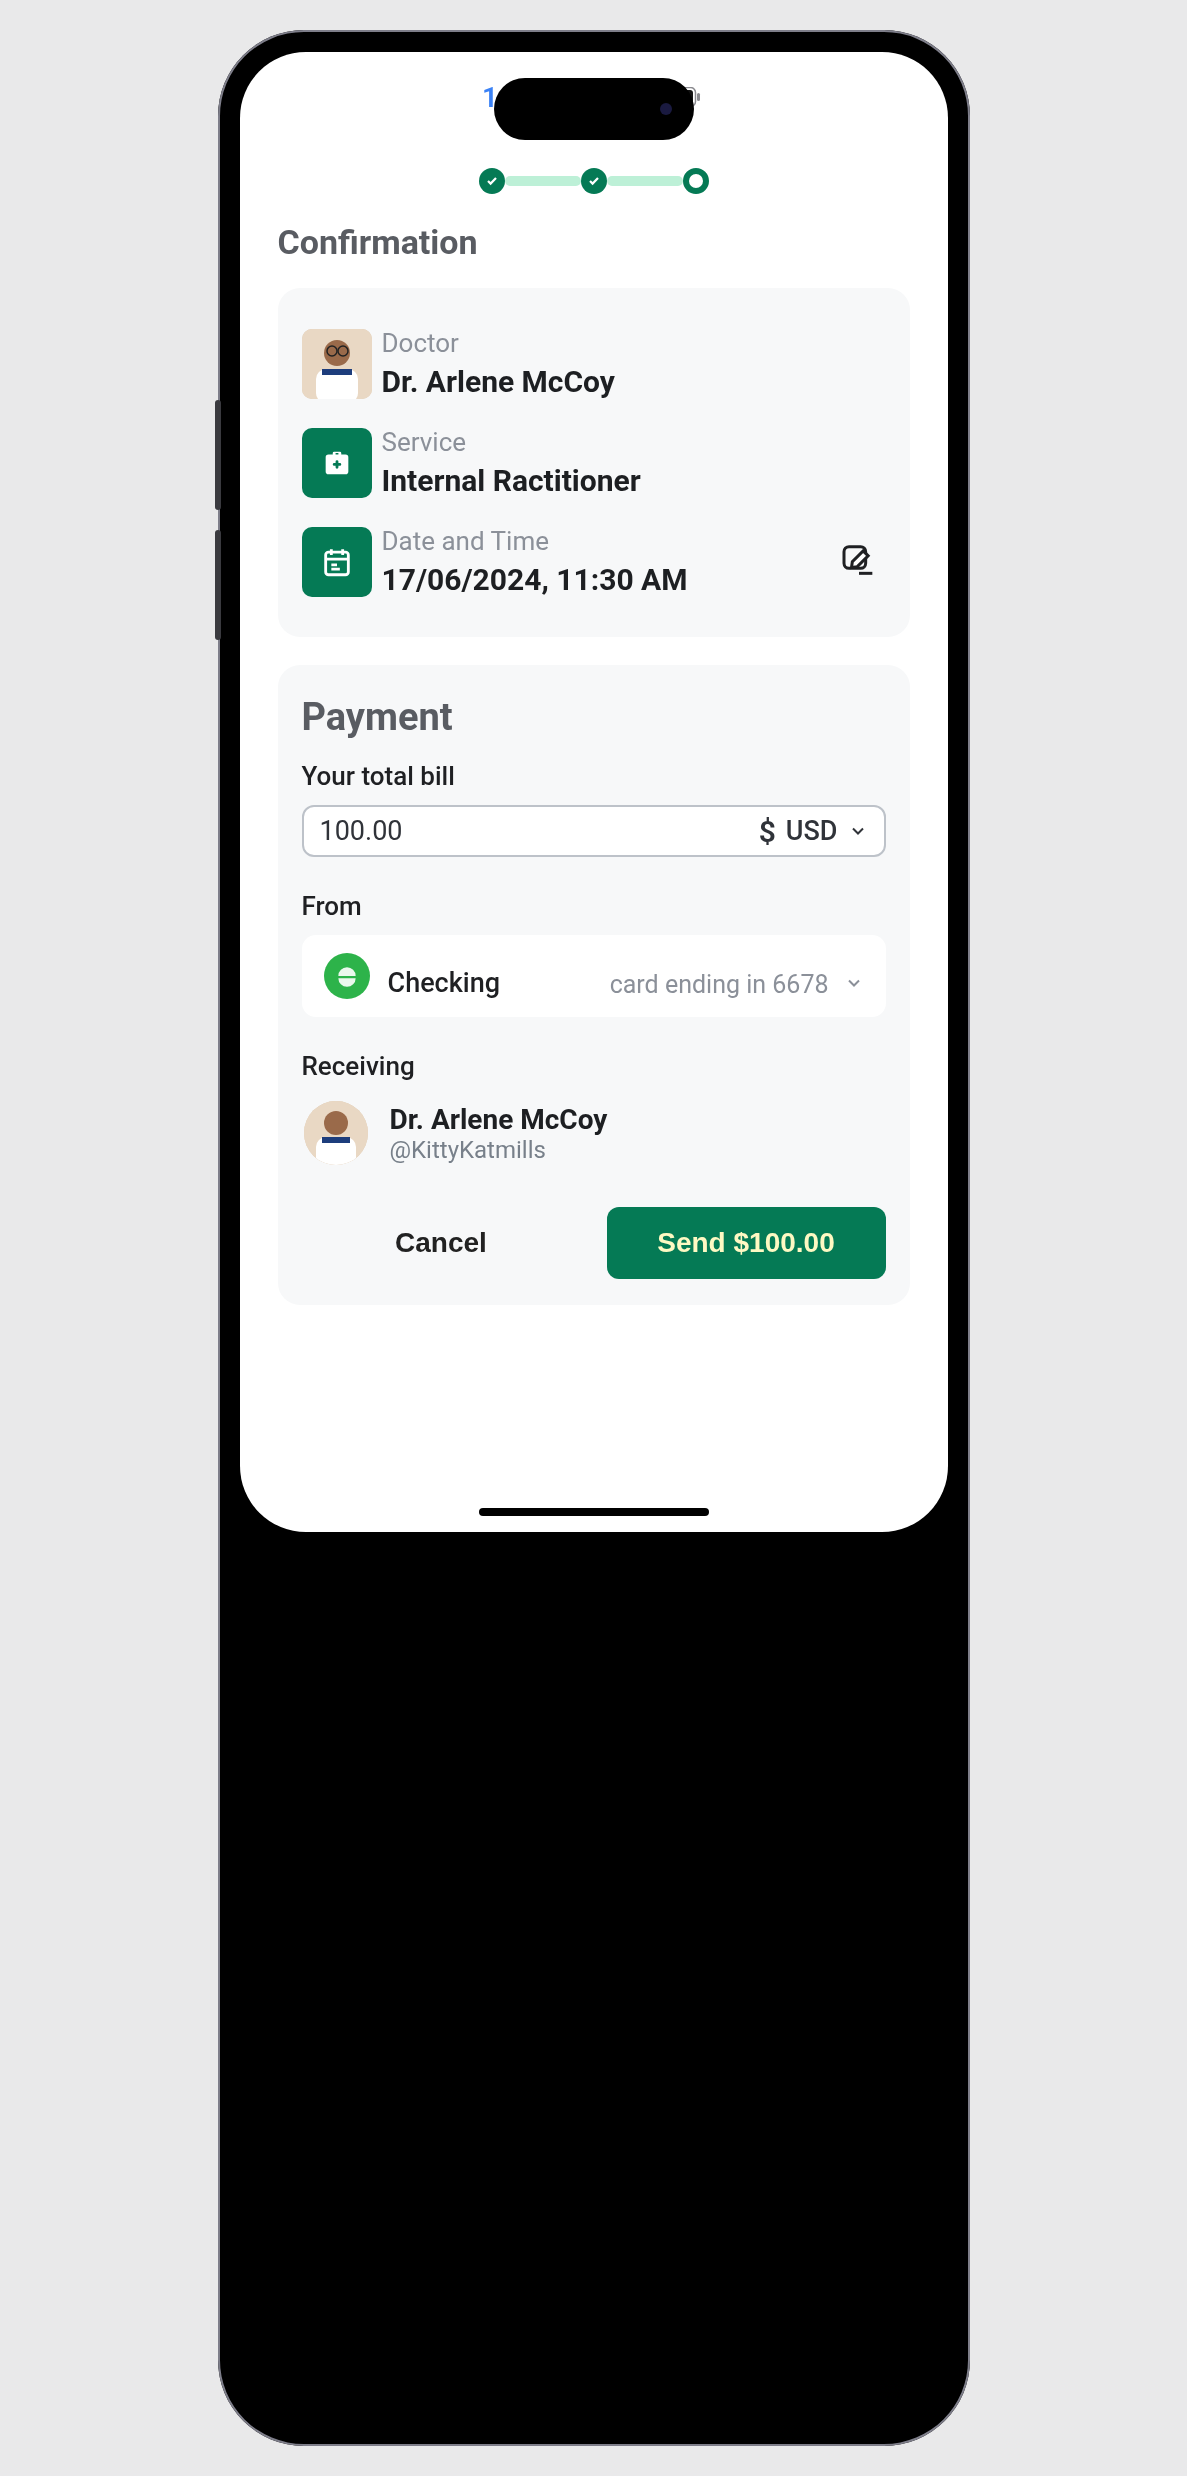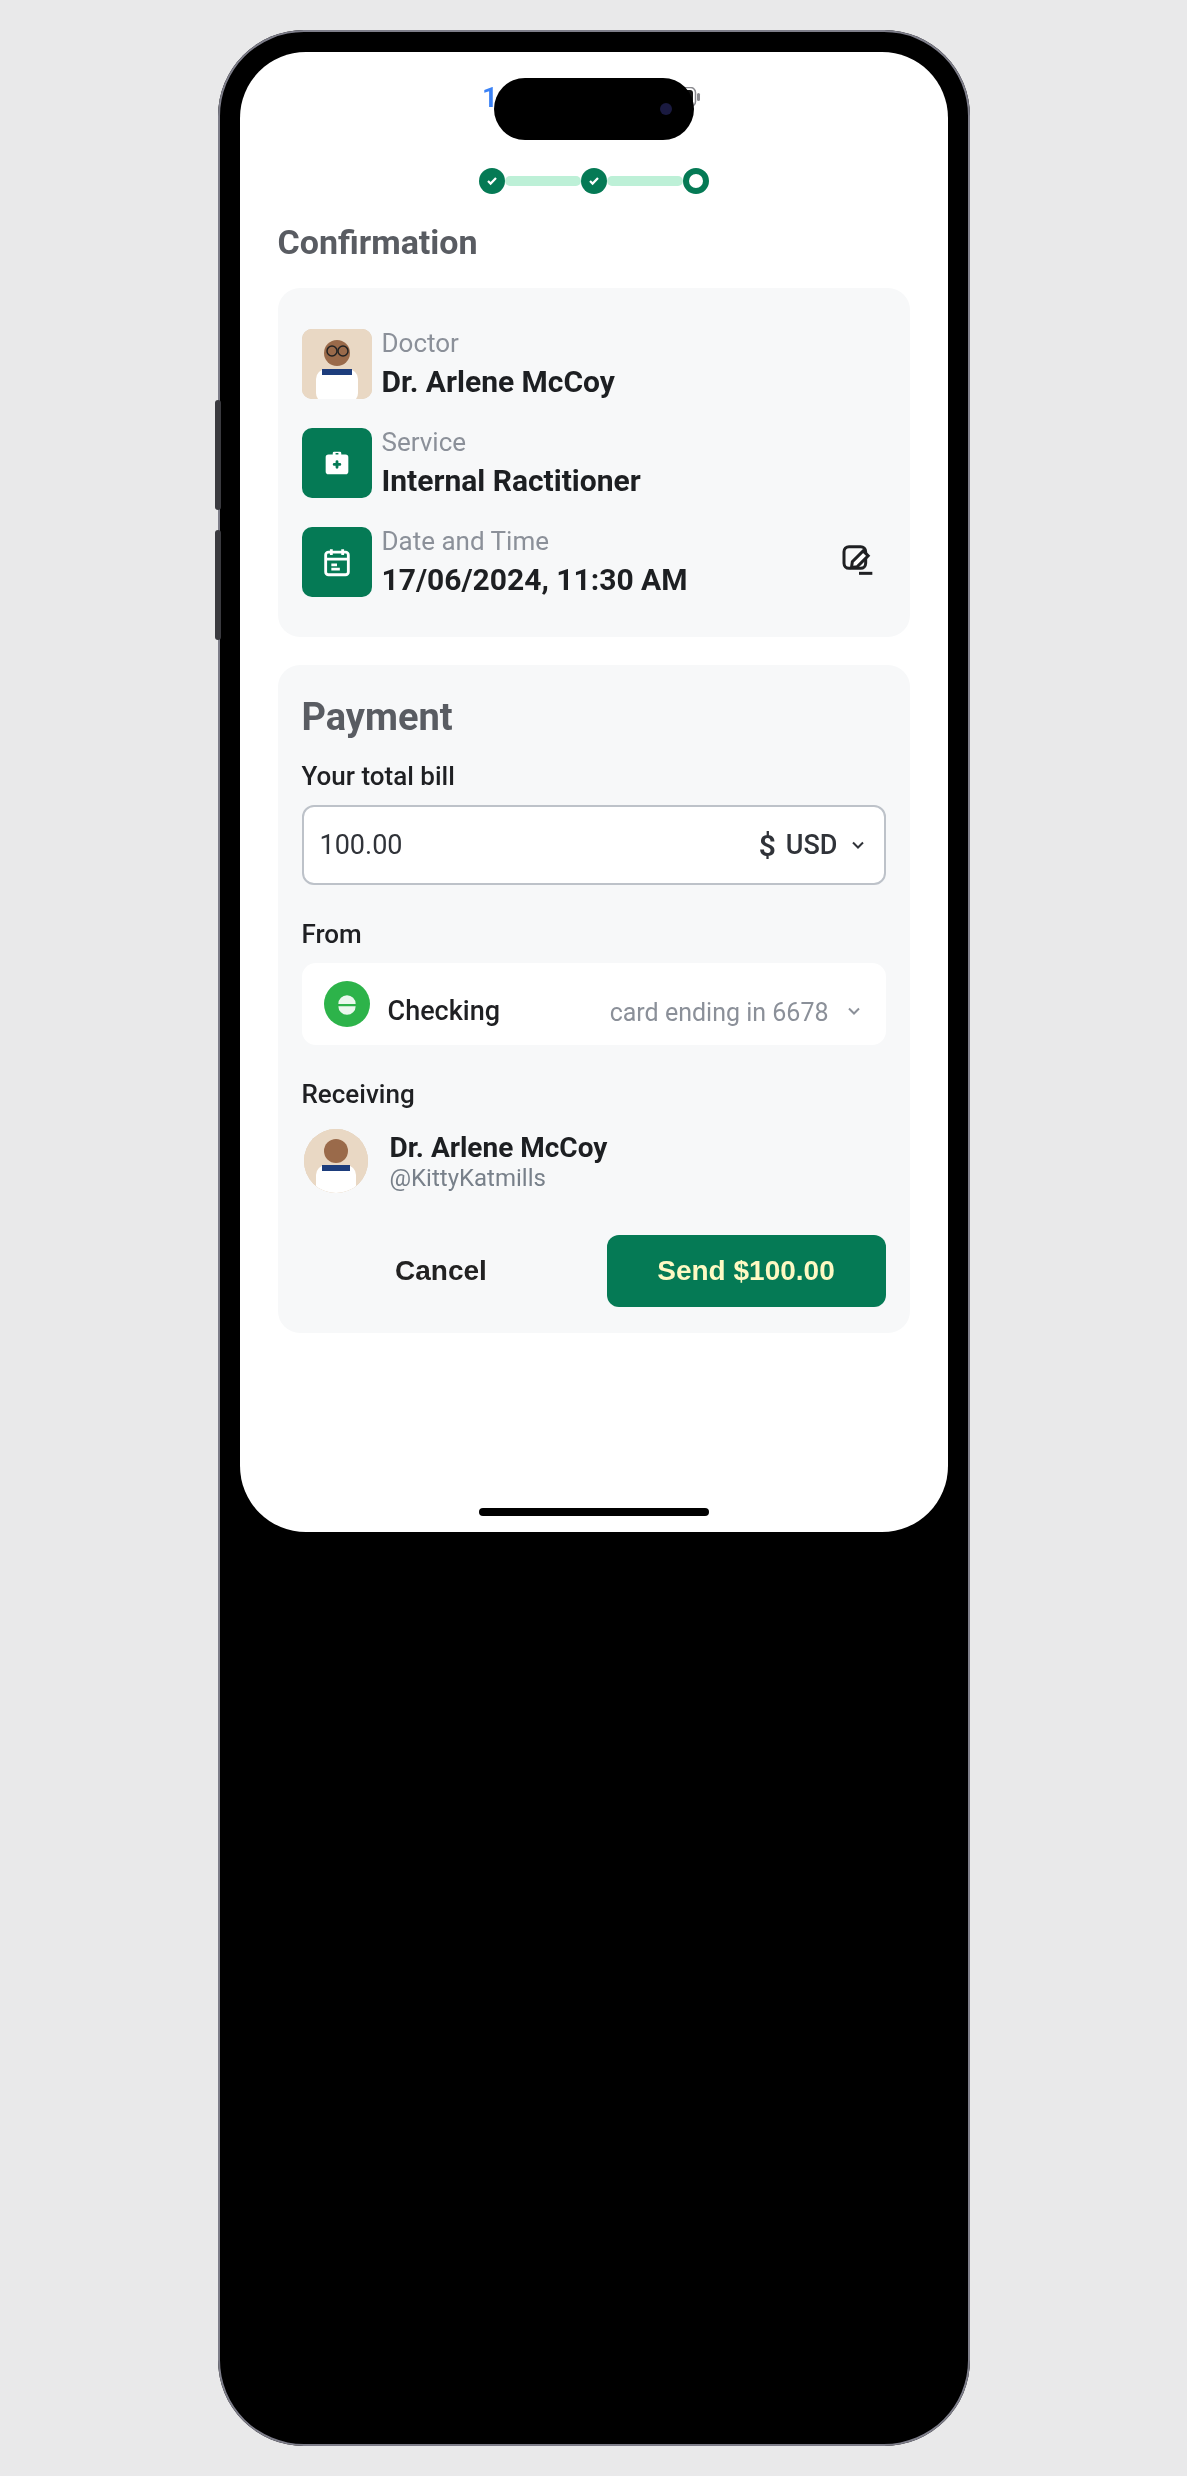--- a/index.html
+++ b/index.html
@@ -142,21 +142,21 @@
 
   .payment-card { margin-top:28px; padding:30px 24px 26px; }
   h2.section-title {
     font-size:38px; font-weight:700; color:#595c62; margin-bottom:22px;
   }
   .field-label { font-size:26px; color:#1f2023; font-weight:500; margin-bottom:14px; }
 
   .bill-input {
     display:flex; align-items:center;
     border:2px solid #bdc2c9; border-radius:12px;
-    background:#fff; height:80px;
+    background:#fff; height:52px;
     padding:0 16px;
     font-size:27px; color:#303339;
     margin-bottom:34px;
   }
   .bill-input .amount { flex:1; }
   .bill-input .curr { display:flex; align-items:center; gap:10px; font-weight:500; }
   .bill-input .dollar { font-size:30px; font-weight:600; }
   .bill-input .chev svg{ display:block; }
 
   .box-row {

